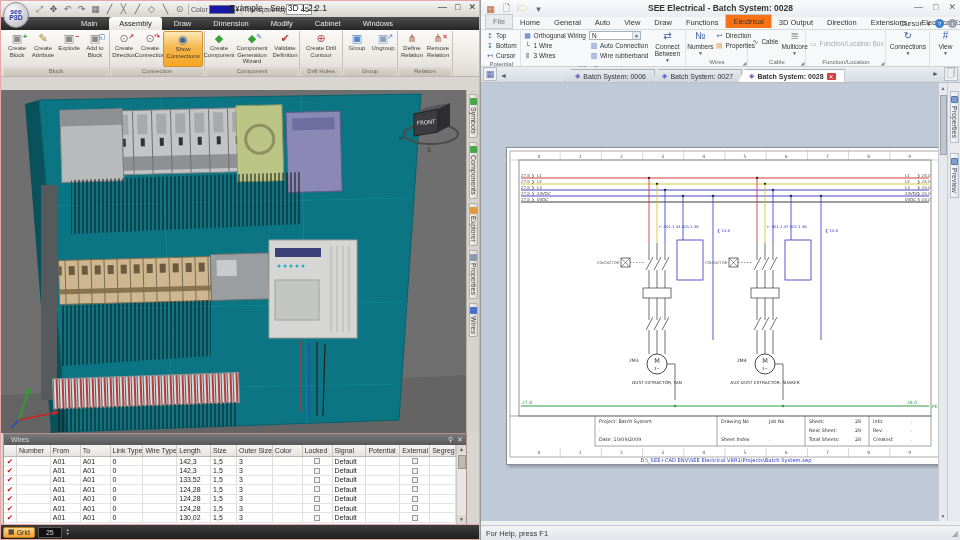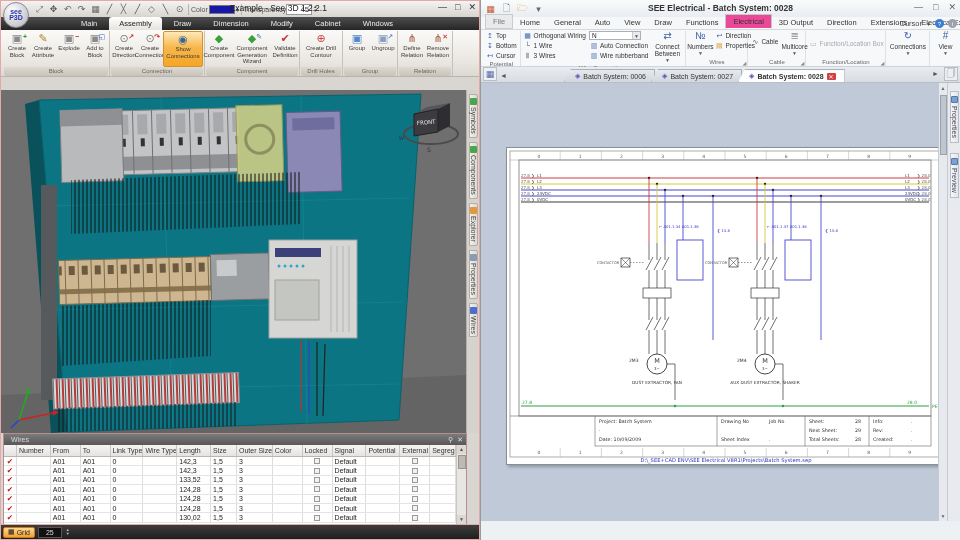--- a/index.html
+++ b/index.html
@@ -63,21 +63,21 @@
   
   #right-app{position:absolute;left:480px;top:0;width:480px;height:540px;background:#eef1f4;border-left:1px solid #9a9a9a;}
   #r-titlebar{position:absolute;left:0;top:0;width:100%;height:17px;background:linear-gradient(#fafbfc,#e9edf1);display:flex;align-items:center;font-size:8px;}
   #r-qat{display:flex;align-items:center;gap:3px;margin-left:3px;}
   #r-qat .qico{font-size:9px;}
   #r-title-text{position:absolute;left:50%;top:3px;transform:translateX(-50%);font-size:8.5px;font-weight:bold;color:#333;white-space:nowrap;}
   #r-winbtns{position:absolute;right:4px;top:2px;display:flex;gap:10px;font-size:9px;color:#666;}
   #r-tabstrip{position:absolute;left:0;top:17px;width:100%;height:13px;background:#f6f7f8;border-bottom:1px solid #d5d9de;display:flex;align-items:flex-end;padding-left:4px;}
   .rtab{font-size:7.5px;color:#333;padding:2px 7px;white-space:nowrap;}
   .rtab.file{background:#e9eaec;border:1px solid #c9ccd1;color:#777;}
-  .rtab.active{background:#ec4899;border:1px solid #c3c7cc;border-bottom:1px solid #fff;}
+  .rtab.active{background:#f97316;border:1px solid #c3c7cc;border-bottom:1px solid #fff;}
   #r-tab-right{position:absolute;right:3px;top:19px;display:flex;align-items:center;gap:4px;font-size:7.5px;color:#444;}
   .round-ic{width:9px;height:9px;border-radius:50%;font-size:6px;display:flex;align-items:center;justify-content:center;color:#fff;}
   #r-ribbon{position:absolute;left:0;top:30px;width:100%;height:37px;background:#f7f8f9;border-bottom:1px solid #cfd4da;display:flex;padding:1px 0 0 2px;}
   .rgroup{display:flex;flex-direction:column;border-right:1px solid #dde0e4;padding:0 2px;position:relative;}
   .rgroup-body{flex:1;display:flex;align-items:flex-start;gap:2px;}
   .rgroup-label{height:8px;font-size:6px;color:#666;text-align:center;line-height:8px;}
   .launcher{position:absolute;right:1px;bottom:0px;font-size:5px;color:#888;}
   .rcol{display:flex;flex-direction:column;gap:1px;}
   .rsbtn{display:flex;align-items:center;gap:2px;font-size:6.5px;color:#333;padding:0 1px;height:9px;white-space:nowrap;}
   .rsbtn .ic{font-size:7px;width:8px;text-align:center;}
@@ -981,15 +981,19 @@
   <div id="r-sidetabs">
         <div class="rvstab">
           <span class="dot"></span>
           <span>Properties</span>
         </div>
         <div class="rvstab">
           <span class="dot"></span>
           <span>Preview</span>
         </div>
       </div>
+  <div id="r-statusbar">
+    <span>For Help, press F1</span>
+    <span class="grip">◢</span>
+  </div>
 </div>
 
 </div>
 
 </body></html>

